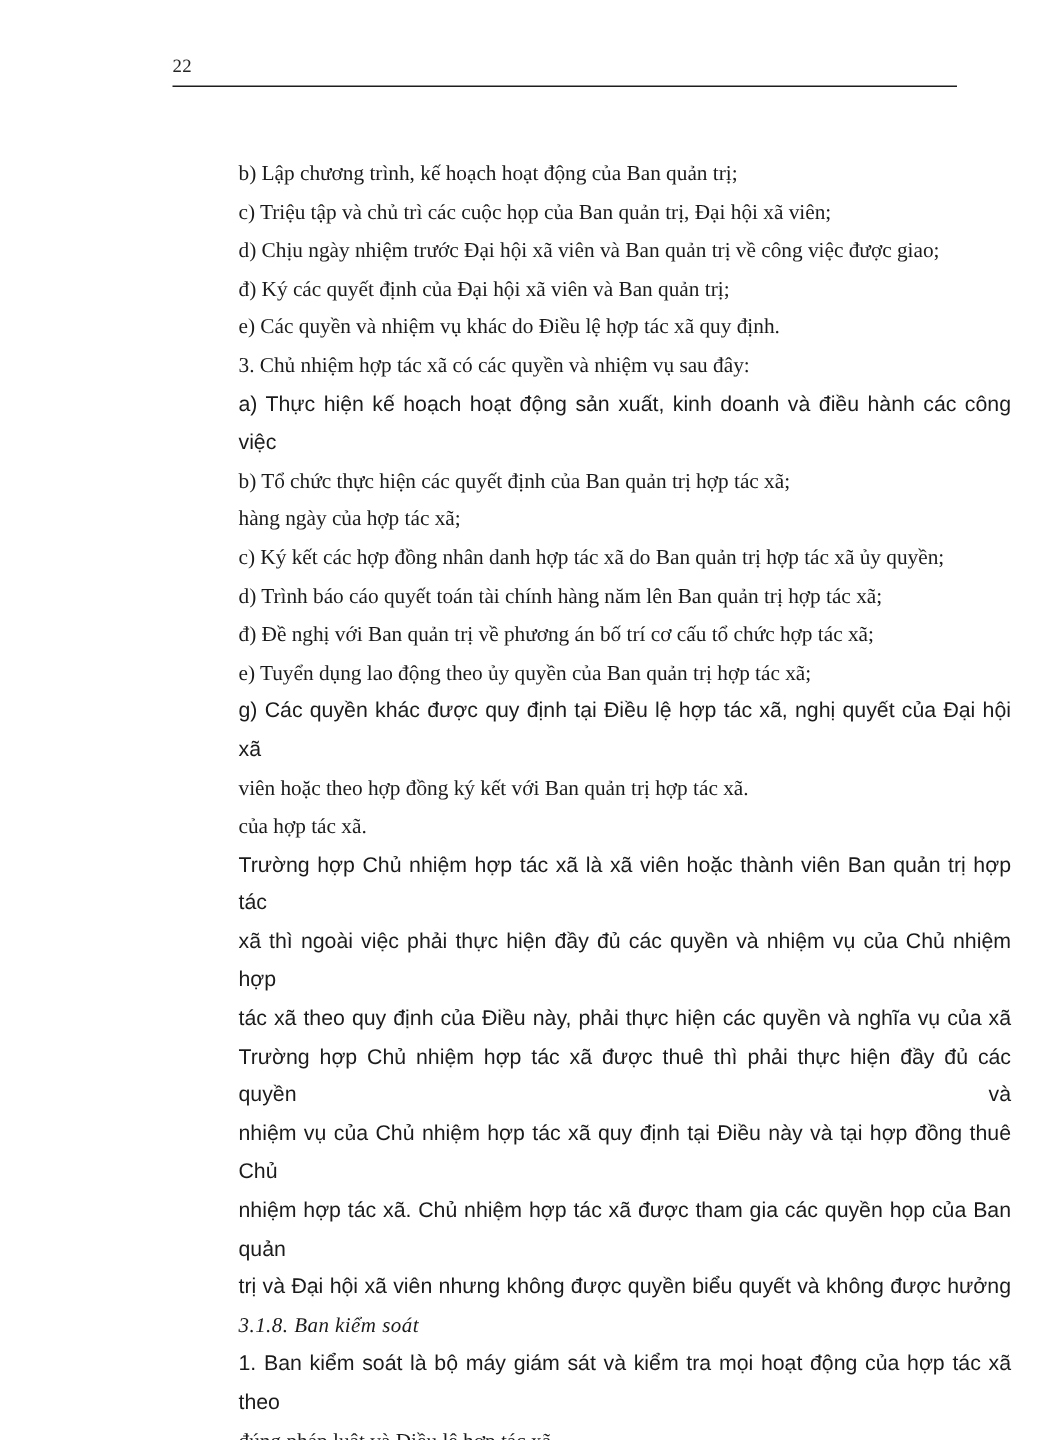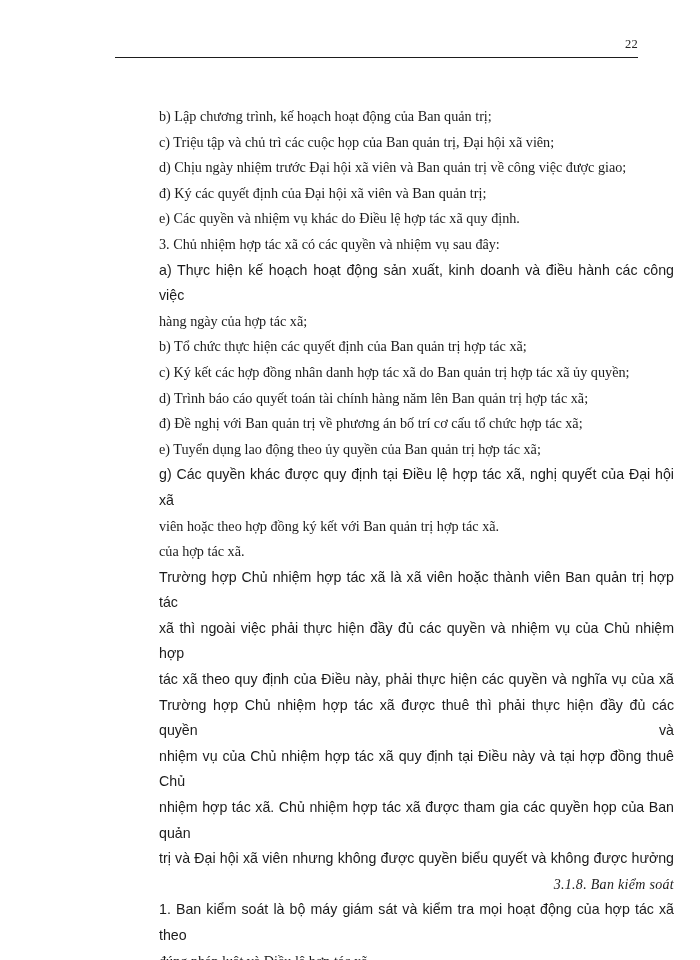--- a/index.html
+++ b/index.html
@@ -24,21 +24,21 @@
     background: #ffffff;
   }
   
   .page-header {
     position: absolute;
     left: 115px;
     top: 36px;
     width: 523px;
   }
   .folio {
-    text-align: right;
+    text-align: left;
     font-size: 12.5px;
     line-height: 16px;
     letter-spacing: .2px;
     color: #242424;
     font-family: "Liberation Serif", "DejaVu Serif", serif;
   }
   .header-rule {
     margin-top: 5px;
     height: 0;
     border-top: 1.3px solid #1d1d1d;
@@ -75,43 +75,42 @@
   p.heading-italic {
     margin: 0;
     font-size: 14px;
     line-height: 25.6px;
     font-style: italic;
     font-weight: 400;
     letter-spacing: .3px;
     color: #1b1b1b;
     white-space: nowrap;
     font-family: "Liberation Serif", "DejaVu Serif", serif;
-    text-align: right;
   }
 </style>
 </head>
 <body>
 
 <div class="page">
 
   <div class="page-header">
     <div class="folio">22</div>
     <div class="header-rule"></div>
   </div>
 
   <div class="content" id="body-content">
       <p class="ln">b) Lập chương trình, kế hoạch hoạt động của Ban quản trị;</p>
       <p class="ln">c) Triệu tập và chủ trì các cuộc họp của Ban quản trị, Đại hội xã viên;</p>
       <p class="ln">d) Chịu ngày nhiệm trước Đại hội xã viên và Ban quản trị về công việc được giao;</p>
       <p class="ln">đ) Ký các quyết định của Đại hội xã viên và Ban quản trị;</p>
       <p class="ln">e) Các quyền và nhiệm vụ khác do Điều lệ hợp tác xã quy định.</p>
       <p class="ln">3. Chủ nhiệm hợp tác xã có các quyền và nhiệm vụ sau đây:</p>
       <p class="just">a) Thực hiện kế hoạch hoạt động sản xuất, kinh doanh và điều hành các công việc</p>
+      <p class="ln">b) Tổ chức thực hiện các quyết định của Ban quản trị hợp tác xã;</p>
       <p class="ln">hàng ngày của hợp tác xã;</p>
-      <p class="ln">b) Tổ chức thực hiện các quyết định của Ban quản trị hợp tác xã;</p>
       <p class="ln">c) Ký kết các hợp đồng nhân danh hợp tác xã do Ban quản trị hợp tác xã ủy quyền;</p>
       <p class="ln">d) Trình báo cáo quyết toán tài chính hàng năm lên Ban quản trị hợp tác xã;</p>
       <p class="ln">đ) Đề nghị với Ban quản trị về phương án bố trí cơ cấu tổ chức hợp tác xã;</p>
       <p class="ln">e) Tuyển dụng lao động theo ủy quyền của Ban quản trị hợp tác xã;</p>
       <p class="just">g) Các quyền khác được quy định tại Điều lệ hợp tác xã, nghị quyết của Đại hội xã</p>
       <p class="ln">viên hoặc theo hợp đồng ký kết với Ban quản trị hợp tác xã.</p>
       <p class="ln">của hợp tác xã.</p>
       <p class="just">Trường hợp Chủ nhiệm hợp tác xã là xã viên hoặc thành viên Ban quản trị hợp tác</p>
       <p class="just">xã thì ngoài việc phải thực hiện đầy đủ các quyền và nhiệm vụ của Chủ nhiệm hợp</p>
       <p class="just">tác xã theo quy định của Điều này, phải thực hiện các quyền và nghĩa vụ của xã</p>

